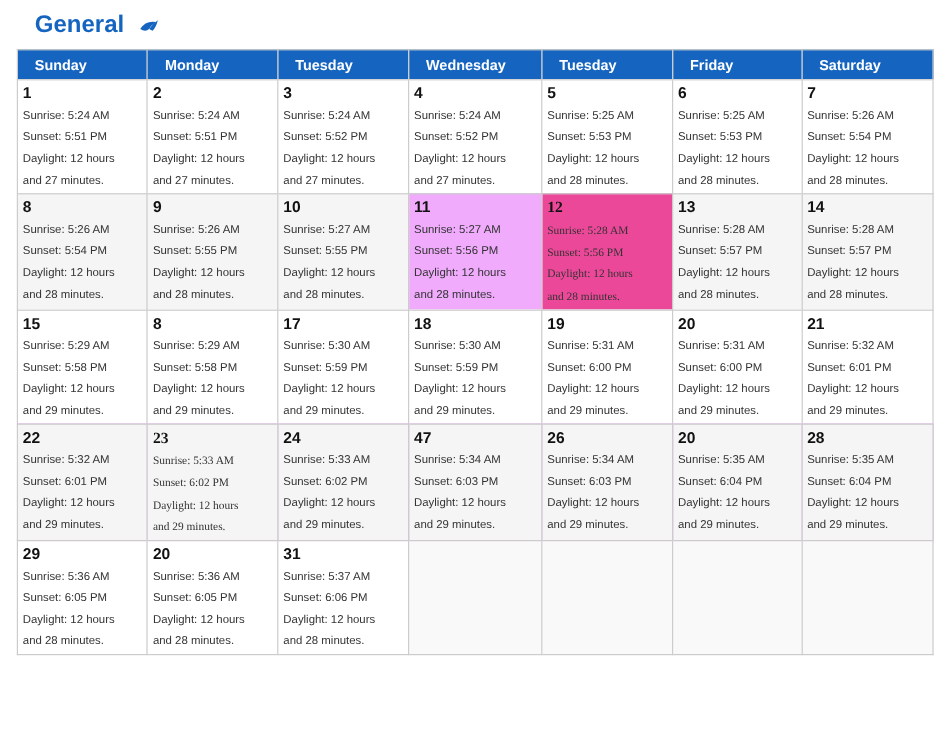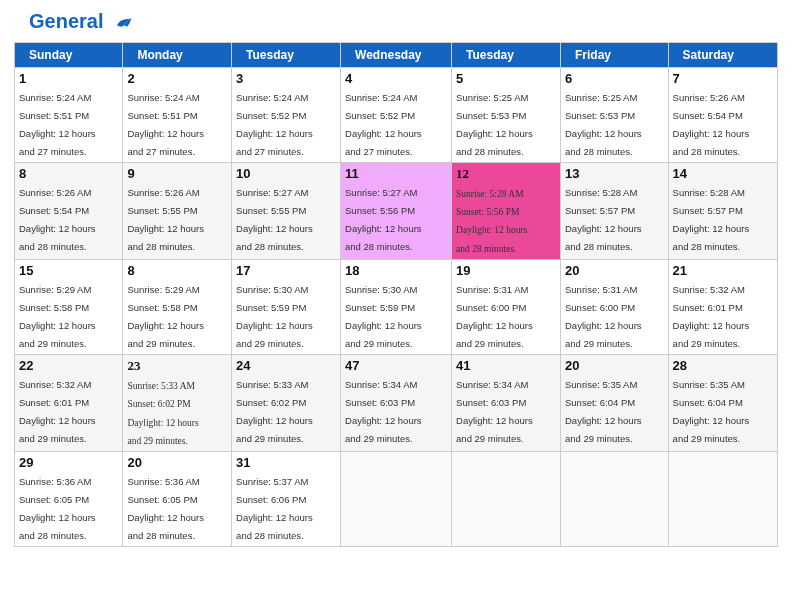--- a/index.html
+++ b/index.html
@@ -141,21 +141,21 @@
           <td><span class="day-num">18</span><span class="day-info">Sunrise: 5:30 AM<br>Sunset: 5:59 PM<br>Daylight: 12 hours<br>and 29 minutes.</span></td>
           <td><span class="day-num">19</span><span class="day-info">Sunrise: 5:31 AM<br>Sunset: 6:00 PM<br>Daylight: 12 hours<br>and 29 minutes.</span></td>
           <td><span class="day-num">20</span><span class="day-info">Sunrise: 5:31 AM<br>Sunset: 6:00 PM<br>Daylight: 12 hours<br>and 29 minutes.</span></td>
           <td><span class="day-num">21</span><span class="day-info">Sunrise: 5:32 AM<br>Sunset: 6:01 PM<br>Daylight: 12 hours<br>and 29 minutes.</span></td>
         </tr>
         <tr style="background: #d946ef;">
           <td style="background: rgb(245, 245, 245);"><span class="day-num">22</span><span class="day-info">Sunrise: 5:32 AM<br>Sunset: 6:01 PM<br>Daylight: 12 hours<br>and 29 minutes.</span></td>
           <td style="background: rgb(245, 245, 245); font-family: Liberation Serif, serif;"><span class="day-num">23</span><span class="day-info">Sunrise: 5:33 AM<br>Sunset: 6:02 PM<br>Daylight: 12 hours<br>and 29 minutes.</span></td>
           <td style="background: rgb(245, 245, 245); margin-left: 20px;"><span class="day-num">24</span><span class="day-info">Sunrise: 5:33 AM<br>Sunset: 6:02 PM<br>Daylight: 12 hours<br>and 29 minutes.</span></td>
           <td style="background: rgb(245, 245, 245);"><span class="day-num">47</span><span class="day-info">Sunrise: 5:34 AM<br>Sunset: 6:03 PM<br>Daylight: 12 hours<br>and 29 minutes.</span></td>
-          <td style="background: rgb(245, 245, 245);"><span class="day-num">41</span><span class="day-info">Sunrise: 5:34 AM<br>Sunset: 6:03 PM<br>Daylight: 12 hours<br>and 29 minutes.</span></td>
+          <td style="background: rgb(245, 245, 245);"><span class="day-num">26</span><span class="day-info">Sunrise: 5:34 AM<br>Sunset: 6:03 PM<br>Daylight: 12 hours<br>and 29 minutes.</span></td>
           <td style="background: rgb(245, 245, 245);"><span class="day-num">20</span><span class="day-info">Sunrise: 5:35 AM<br>Sunset: 6:04 PM<br>Daylight: 12 hours<br>and 29 minutes.</span></td>
           <td style="background: rgb(245, 245, 245);"><span class="day-num">28</span><span class="day-info">Sunrise: 5:35 AM<br>Sunset: 6:04 PM<br>Daylight: 12 hours<br>and 29 minutes.</span></td>
         </tr>
         <tr>
           <td><span class="day-num">29</span><span class="day-info">Sunrise: 5:36 AM<br>Sunset: 6:05 PM<br>Daylight: 12 hours<br>and 28 minutes.</span></td>
           <td><span class="day-num">20</span><span class="day-info">Sunrise: 5:36 AM<br>Sunset: 6:05 PM<br>Daylight: 12 hours<br>and 28 minutes.</span></td>
           <td><span class="day-num">31</span><span class="day-info">Sunrise: 5:37 AM<br>Sunset: 6:06 PM<br>Daylight: 12 hours<br>and 28 minutes.</span></td>
           <td class="empty-cell"></td>
           <td class="empty-cell"></td>
           <td class="empty-cell"></td>

